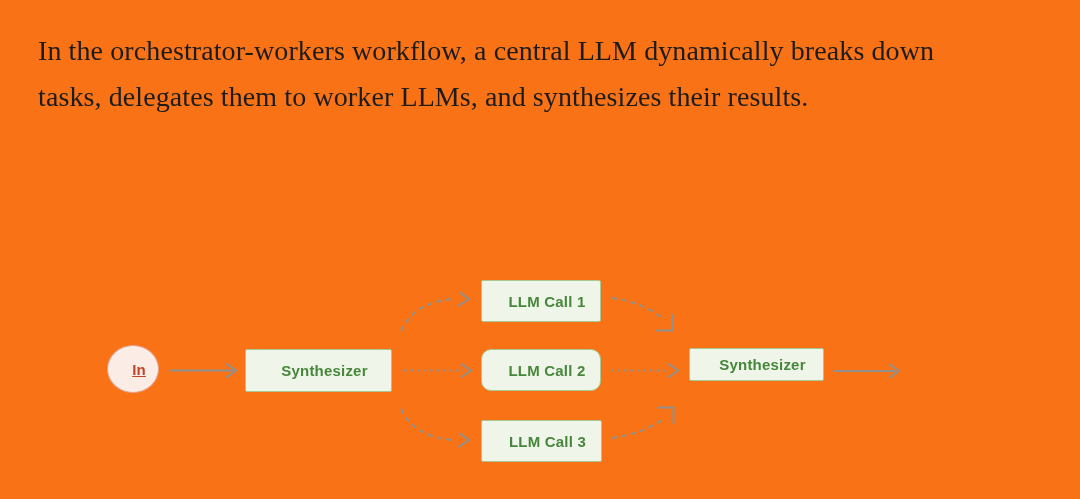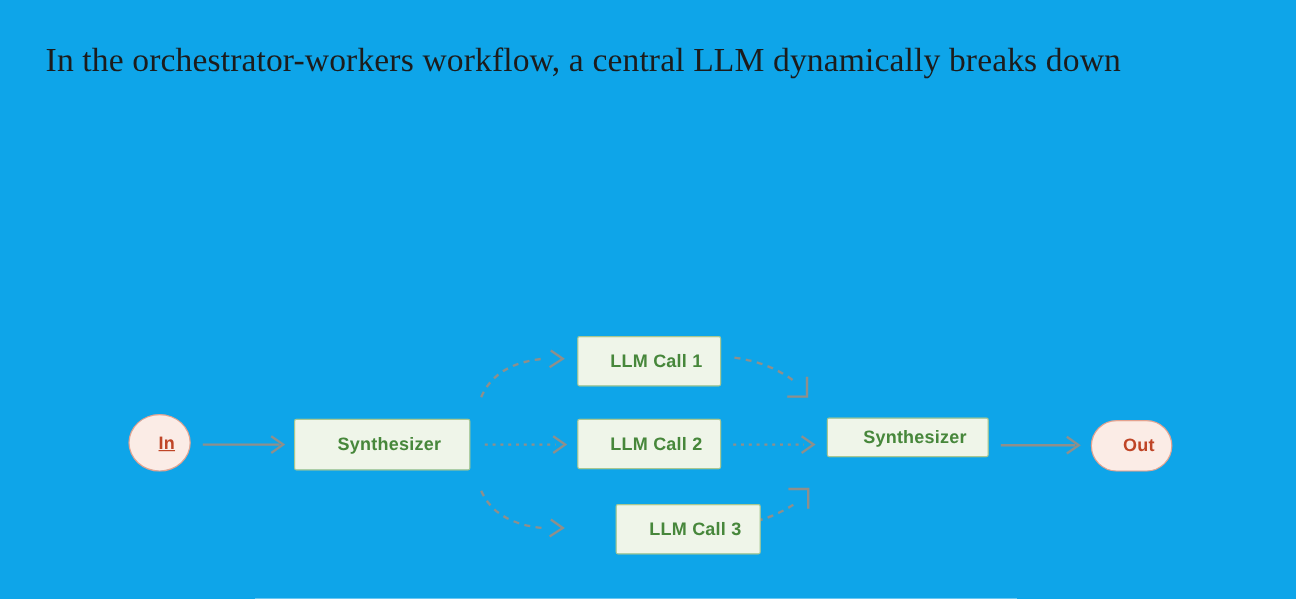--- a/index.html
+++ b/index.html
@@ -1,19 +1,19 @@
 <!DOCTYPE html>
 <html style="--box-fill: #eff5e9; --box-border: #a8c791; --box-text: #47873b; --terminal-fill: #fbece6; --terminal-border: #e4a28f; --terminal-text: #bf4527; --arrow: #8f8f8b;"><head>
 <meta charset="utf-8">
 <style>
   html,body{margin:0;padding:0;background:#ffffff;}
   #stage{
     position:relative;
     width:1080px;height:499px;
-    background:#0ea5e9;
+    background:#f97316;
     overflow:hidden;
     font-family:"Liberation Sans",sans-serif;
   }
   
   .intro{
     position:absolute;left:38px;top:0px;width:1020px;
     font-family:"Liberation Serif","DejaVu Serif",serif;
     font-size:28px;line-height:46px;color:#1c1c1c;
     letter-spacing:0.1px;
   }
@@ -32,22 +32,22 @@
     color:var(--box-text,#47873b);
   }
   .terminal{
     background:var(--terminal-fill,#fbece6);
     border:1.5px solid var(--terminal-border,#e4a28f);
     color:var(--terminal-text,#bf4527);
   }
   #node-in{left:107px;top:345px;width:52px;height:48px;border-radius:50%;text-decoration:underline;}
   #node-orchestrator{left:245px;top:349px;width:147px;height:43px;}
   #node-llm1{left:481px;top:280px;width:120px;height:42px;}
-  #node-llm2{left:481px;top:349px;width:120px;height:42px;}
-  #node-llm3{left:481px;top:420px;width:121px;height:42px;margin-left:32px;}
+  #node-llm2{left:481px;top:349px;width:120px;height:42px;border-radius:10px;}
+  #node-llm3{left:481px;top:420px;width:121px;height:42px;}
   #node-synthesizer{left:689px;top:348px;width:135px;height:33px;}
   #node-out{left:909px;top:350px;width:68px;height:43px;border-radius:22px;}
   
   #arrows{
     position:absolute;left:0;top:0;width:1080px;height:499px;
     pointer-events:none;
   }
   #arrows path, #arrows polyline{
     fill:none;
     stroke:var(--arrow,#8f8f8b);
@@ -56,20 +56,21 @@
   .dotted{stroke-dasharray:2.5 4;}
   .dashed{stroke-dasharray:5 4.5;}
 </style>
 </head>
 <body>
 
 <div id="stage">
 
   <p class="intro">
     <span class="line">In the orchestrator-workers workflow, a central LLM dynamically breaks down</span>
+    <span class="line">tasks, delegates them to worker LLMs, and synthesizes their results.</span>
   </p>
 
   <svg id="arrows" viewBox="0 0 1080 499">
 
     <g>
       <path d="M169,370.5 L233,370.5"></path>
       <path d="M226,363.5 L236,370.5 L226,377.5"></path>
     </g>
 
     <g>
@@ -125,17 +126,14 @@
   </div>
 
   <div id="node-llm3" class="node box">
     <span>LLM Call 3</span>
   </div>
 
   <div id="node-synthesizer" class="node box">
     <span>Synthesizer</span>
   </div>
 
-  <div id="node-out" class="node terminal">
-    <span>Out</span>
-  </div>
 
 </div>
 
 </body></html>

